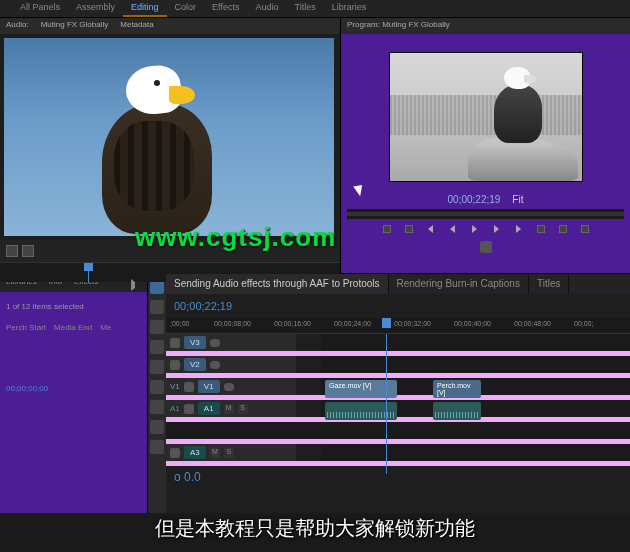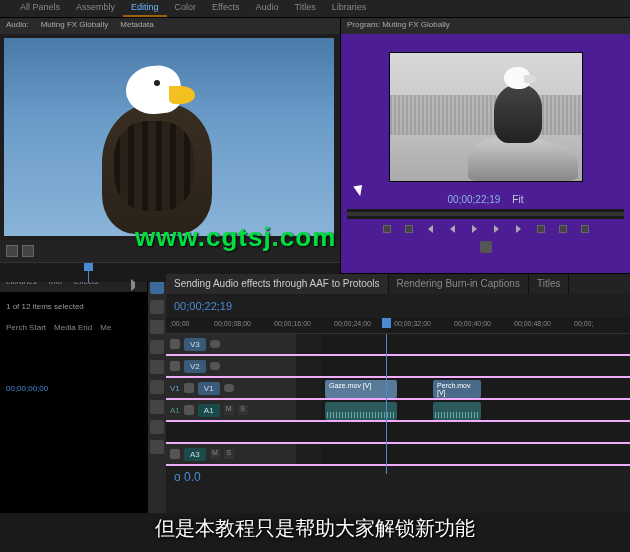--- a/index.html
+++ b/index.html
@@ -32,39 +32,39 @@
 .tc-row .tc{color:#8ab4e0;}
 .tri{width:0;height:0;border-left:5px solid #aaa;border-top:4px solid transparent;border-bottom:4px solid transparent;}
 .ico{width:12px;height:12px;display:inline-block;position:relative;}
 .cursor{position:absolute;left:356px;top:183px;width:12px;height:16px;pointer-events:none;}
 .cursor::before{content:'';position:absolute;border-left:8px solid #fff;border-top:4px solid transparent;border-bottom:8px solid transparent;transform:rotate(-35deg);}
 .timeline-ruler{height:20px;background:#1a1a1a;border-top:1px solid #333;position:relative;}
 .playhead{position:absolute;left:88px;top:0;width:1px;height:20px;background:#4a8ad4;}
 .playhead::before{content:'';position:absolute;left:-4px;top:0;width:9px;height:8px;background:#4a8ad4;}
 .watermark{position:absolute;left:135px;top:222px;font-size:26px;font-weight:bold;color:#00e040;letter-spacing:1px;z-index:50;text-shadow:1px 1px 2px #000;}
 .lower{display:flex;height:240px;border-top:1px solid #000;}
-.proj{width:148px;background:#000000;border-right:1px solid #000;}
+.proj{width:148px;background:#4c1d95;border-right:1px solid #000;}
 .proj .tabs{display:flex;height:18px;background:#232323;font-size:8px;}
 .proj .tabs span{padding:3px 6px;color:#888;}
 .proj-body{padding:6px;font-size:8px;}
 .proj-body .sel{color:#999;padding:4px 0;}
 .proj-cols{display:flex;gap:8px;color:#888;margin-top:8px;}
 .proj-tc{color:#4a8ad4;margin-top:52px;}
 .tools{width:18px;background:#2a2a2a;display:flex;flex-direction:column;gap:6px;padding:6px 2px;}
 .tools .t{width:14px;height:14px;background:#444;border-radius:2px;}
 .tools .t.active{background:#3a6a9a;}
 .seq{flex:1;background:#1e1e1e;position:relative;}
 .seq .tabs{display:flex;height:20px;background:#232323;font-size:10px;overflow:hidden;}
 .seq .tabs span{padding:4px 8px;color:#888;white-space:nowrap;border-right:1px solid #111;}
 .seq .tabs span.active{background:#2a2a2a;color:#ccc;}
 .seq-tc{color:#4a8ad4;font-size:11px;padding:6px 8px;}
 .ruler2{height:16px;background:#1a1a1a;border-bottom:1px solid #333;position:relative;font-size:7px;color:#888;}
 .ruler2 .m{position:absolute;top:2px;}
 .tracks{position:relative;}
-.track{height:22px;display:flex;border-bottom:2px solid #f0abfc;gap:25px;}
+.track{height:22px;display:flex;border-bottom:5px solid #f0abfc;gap:25px;}
 .track .head{width:130px;background:#2a2a2a;display:flex;align-items:center;gap:4px;padding:0 4px;font-size:8px;}
 .track .head .lbl{background:#3a5a7a;padding:2px 6px;border-radius:2px;color:#cde;}
 .track .head .lbl.a{background:#1a4a4a;}
 .track .lane{flex:1;background:#1a1a1a;position:relative;}
 .clip{position:absolute;top:2px;height:18px;border-radius:2px;font-size:7px;padding:2px 4px;color:#fff;overflow:hidden;}
 .clip.v1{left:4px;width:72px;background:#5a7a9a;}
 .clip.v2{left:112px;width:48px;background:#4a6a8a;}
 .clip.a1{left:4px;width:72px;background:#2a5a5a;}
 .clip.a2{left:112px;width:48px;background:#2a5a5a;}
 .wave{position:absolute;bottom:2px;left:2px;right:2px;height:6px;background:repeating-linear-gradient(90deg,#6aa,#6aa 1px,transparent 1px,transparent 3px);}

